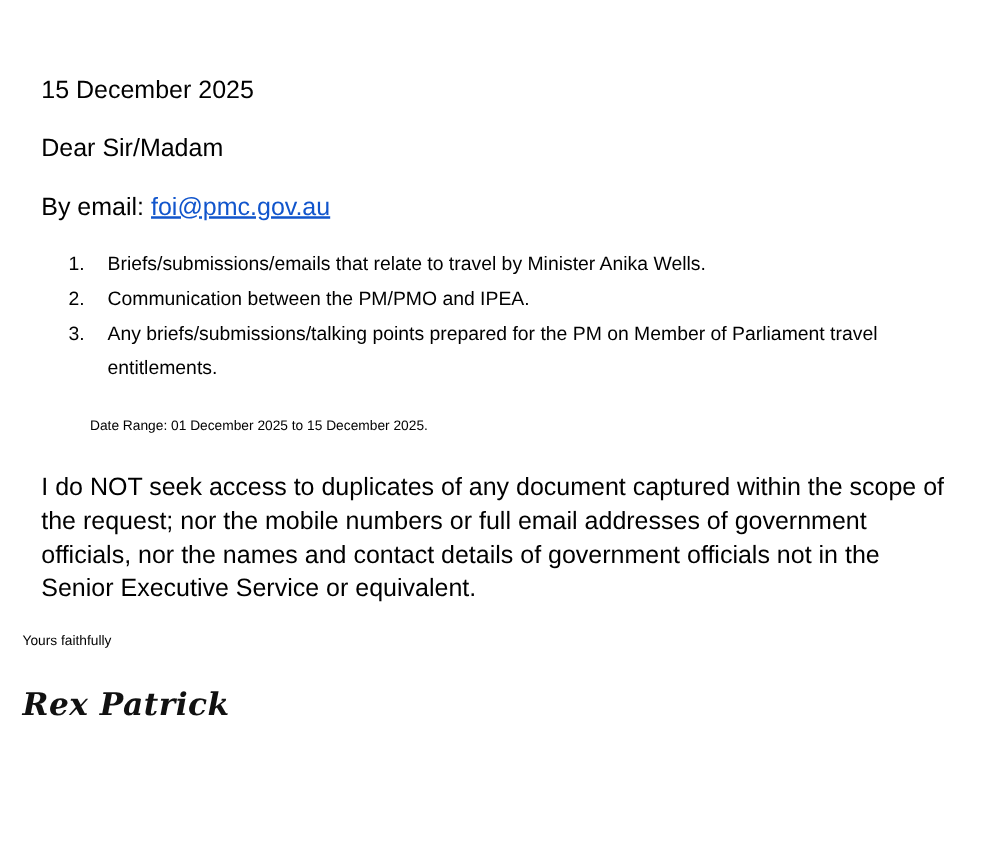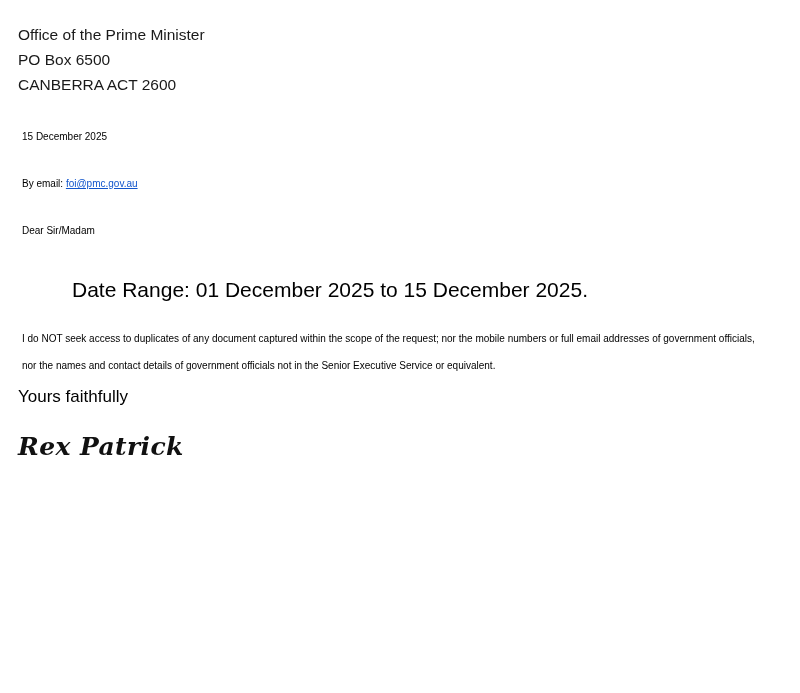--- a/index.html
+++ b/index.html
@@ -26,81 +26,81 @@
     line-height: 25px;
     color: #1a1a1a;
   }
   .addr-line {
     font-size: 15.5px;
     line-height: 25px;
     white-space: pre;
   }
   .gap-sm { height: 22px; }
   .para {
-    font-size: 10px;
+    font-size: 20px;
     line-height: 27px;
-    margin: 4px;
+    margin: 15px;
     max-width: 772px;
   }
   .para + .para { margin-top: 20px; }
   .email-link {
     color: #1155cc;
     text-decoration: underline;
   }
   ol.req-list {
     margin: 18px 0 0 0;
     padding-left: 54px;
     max-width: 790px;
   }
   ol.req-list li {
     font-size: 15.5px;
     line-height: 27px;
     padding-left: 14px;
     margin-bottom: 1px;
   }
   .date-range {
-    margin: 32px 0 0 54px;
-    font-size: 21px;
+    margin: 20px 0 0 54px;
+    font-size: 11px;
     line-height: 27px;
   }
   .closing {
-    font-size: 17px;
+    font-size: 11px;
     line-height: 27px;
   }
   .signature {
     margin-top: 22px;
     font-family: "DejaVu Serif", serif;
     font-style: italic;
     font-weight: bold;
     font-size: 25px;
     letter-spacing: 0.4px;
     color: #111111;
   }
 </style>
 </head>
 <body>
 
 <div class="page">
 
-  <div class="block">
-    <div class="addr-line">Office of the Prime Minister</div>
-    <div class="addr-line">PO Box 6500</div>
-    <div class="addr-line">CANBERRA ACT 2600</div>
-  </div>
 
   <div class="gap-sm"></div>
 
   <div class="para">15 December 2025</div>
 
+  <div class="para">Dear Sir/Madam</div>
+
   <div class="para"><span>By email: </span><a class="email-link" href="#">foi@pmc.gov.au</a></div>
-
-  <div class="para">Dear Sir/Madam</div>
 
 
 
+  <ol class="req-list">
+    <li>Briefs/submissions/emails that relate to travel by Minister Anika Wells.</li>
+    <li>Communication between the PM/PMO and IPEA.</li>
+    <li>Any briefs/submissions/talking points prepared for the PM on Member of Parliament travel entitlements.</li>
+  </ol>
 
   <div class="date-range">Date Range: 01 December 2025 to 15 December 2025.</div>
 
   <div class="para" style="margin-top:22px;">I do NOT seek access to duplicates of any document captured within the scope of the request; nor the mobile numbers or full email addresses of government officials, nor the names and contact details of government officials not in the Senior Executive Service or equivalent.</div>
 
   <div class="closing">Yours faithfully</div>
 
   <div class="signature">Rex Patrick</div>
 
 </div>

